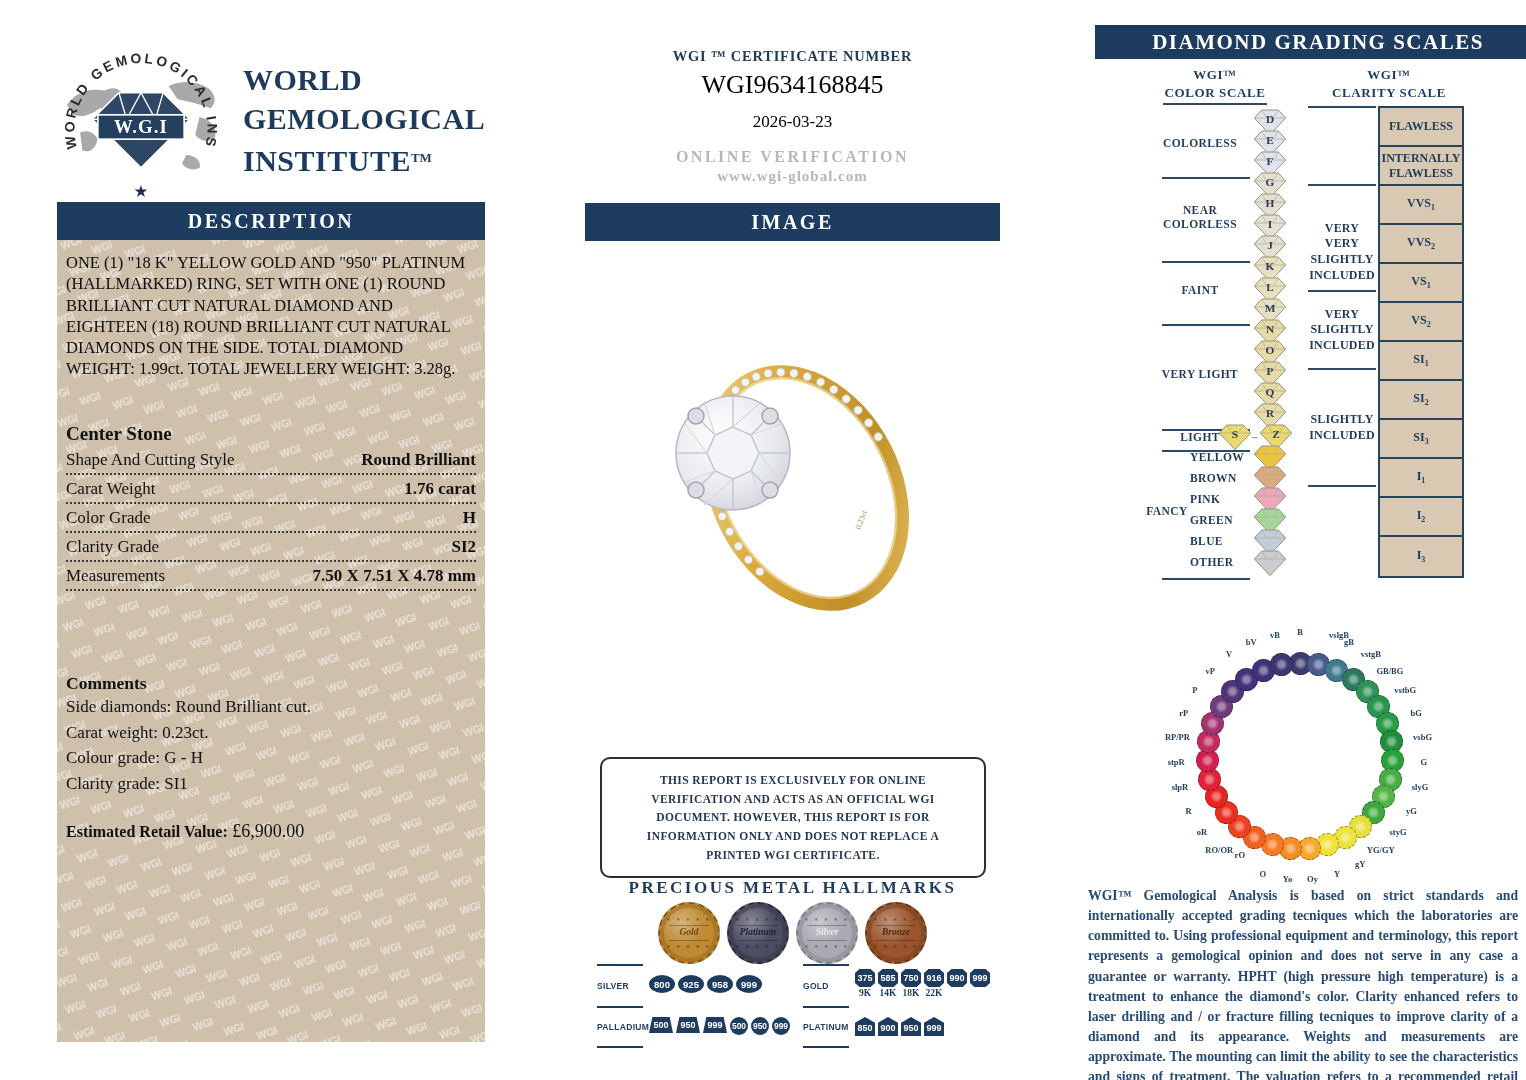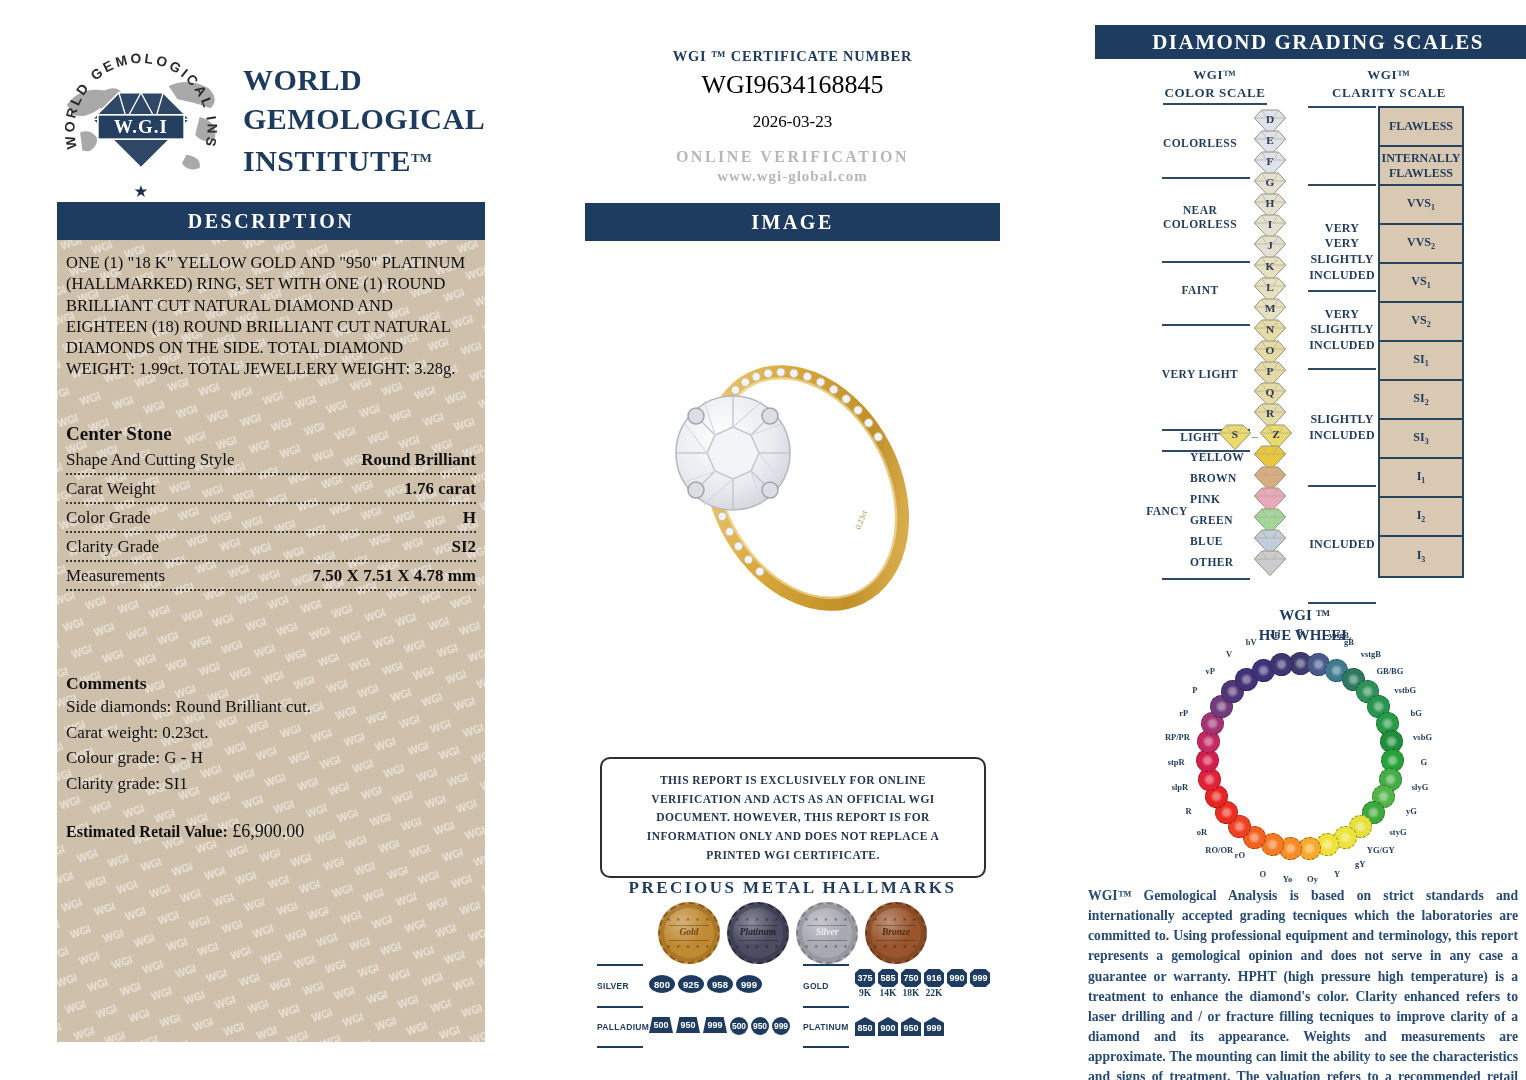--- a/index.html
+++ b/index.html
@@ -600,21 +600,20 @@
       <div class="cat-label" style="left: -6px; width: 46px; top: 393.5px;">FANCY</div>
       <div class="sep" style="top: 468px;"></div>
     </div>
 
   <div id="clarity-scale" class="abs">
     <div id="cl-labels">
         <div class="cl-group" style="height: 76px;"></div>
         <div class="cl-group" style="height: 76px; margin-top: 28px;">VERY VERY SLIGHTLY INCLUDED</div>
         <div class="cl-group" style="height: 76px;">VERY SLIGHTLY INCLUDED</div>
         <div class="cl-group" style="height: 115px;">SLIGHTLY INCLUDED</div>
-        <div class="cl-group" style="height: 115px;">INCLUDED</div>
       </div>
     <div id="cl-cells">
         <div class="cl-cell">
           <span>FLAWLESS</span>
         </div>
         <div class="cl-cell">
           <span>INTERNALLY FLAWLESS</span>
         </div>
         <div class="cl-cell">
           <span>VVS<sub>1</sub></span>
@@ -643,24 +642,20 @@
         <div class="cl-cell">
           <span>I<sub>2</sub></span>
         </div>
         <div class="cl-cell">
           <span>I<sub>3</sub></span>
         </div>
       </div>
   </div>
 
   <div id="hue-wheel" class="abs">
-    <div id="hw-title">
-      <div>WGI ™</div>
-      <div>HUE WHEEL</div>
-    </div>
   <div class="hw-dia" style="left: 148.5px; top: 45.5px; background: radial-gradient(circle, rgba(255, 255, 255, 0.4) 0px, rgba(255, 255, 255, 0.4) 18%, rgba(255, 255, 255, 0) 42%), rgb(62, 60, 111);"></div>
       <div class="hw-label" style="left: 160px; top: 26px;">B</div>
       <div class="hw-dia" style="left: 167.221px; top: 47.4037px; background: radial-gradient(circle, rgba(255, 255, 255, 0.4) 0px, rgba(255, 255, 255, 0.4) 18%, rgba(255, 255, 255, 0) 42%), rgb(74, 90, 141);"></div>
       <div class="hw-label" style="left: 199px; top: 28.5383px;">vslgB</div>
       <div class="hw-dia" style="left: 185.175px; top: 53.0369px; background: radial-gradient(circle, rgba(255, 255, 255, 0.4) 0px, rgba(255, 255, 255, 0.4) 18%, rgba(255, 255, 255, 0) 42%), rgb(63, 123, 142);"></div>
       <div class="hw-label" style="left: 208.9px; top: 36.0492px;">gB</div>
       <div class="hw-dia" style="left: 201.628px; top: 62.169px; background: radial-gradient(circle, rgba(255, 255, 255, 0.4) 0px, rgba(255, 255, 255, 0.4) 18%, rgba(255, 255, 255, 0) 42%), rgb(45, 122, 96);"></div>
       <div class="hw-label" style="left: 230.837px; top: 48.2253px;">vstgB</div>
       <div class="hw-dia" style="left: 215.906px; top: 74.4261px; background: radial-gradient(circle, rgba(255, 255, 255, 0.4) 0px, rgba(255, 255, 255, 0.4) 18%, rgba(255, 255, 255, 0) 42%), rgb(47, 145, 88);"></div>
       <div class="hw-label" style="left: 249.874px; top: 64.5681px;">GB/BG</div>

